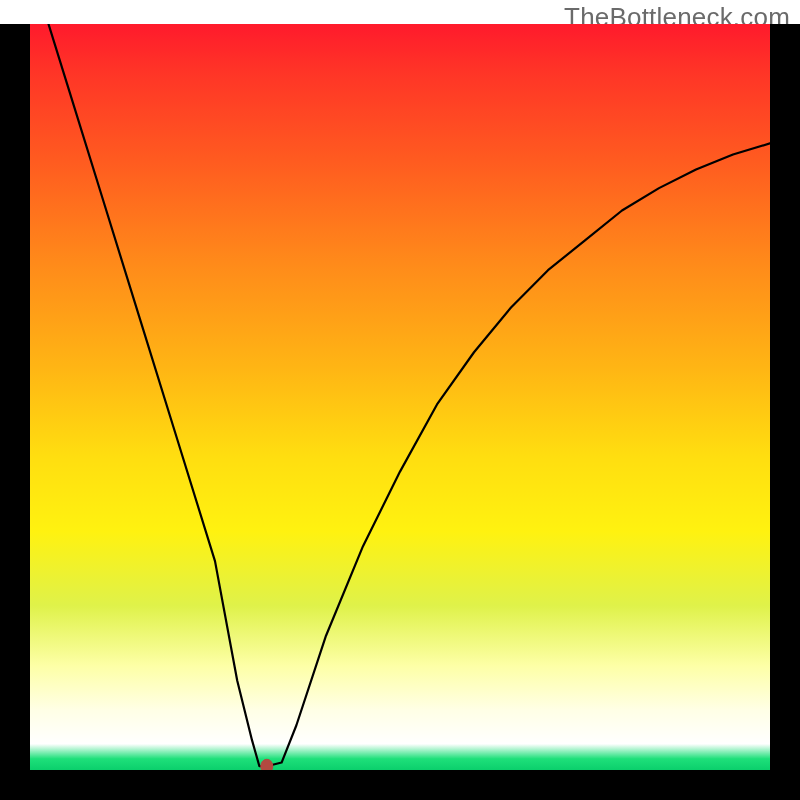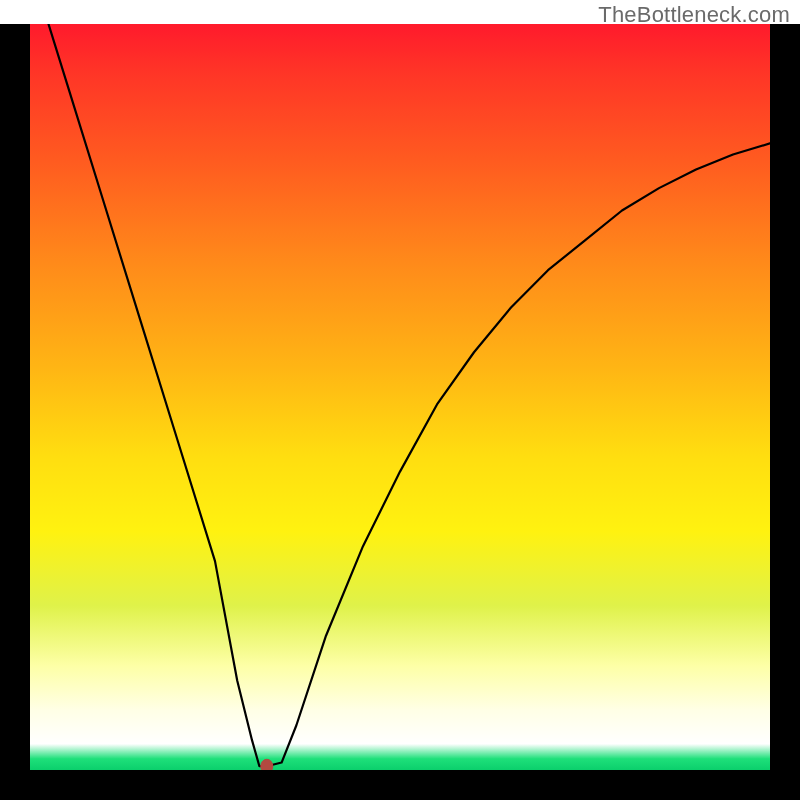--- a/index.html
+++ b/index.html
@@ -13,21 +13,21 @@
   }
   .wrap {
     position: relative;
     width: 800px;
     height: 800px;
   }
   .watermark {
     position: absolute;
     top: 2px;
     right: 10px;
-    font-size: 22px;
+    font-size: 26px;
     color: #6a6a6a;
     font-weight: 500;
     letter-spacing: 0.2px;
   }
   .plot-outer {
     position: absolute;
     left: 0;
     top: 24px;
     width: 800px;
     height: 776px;

